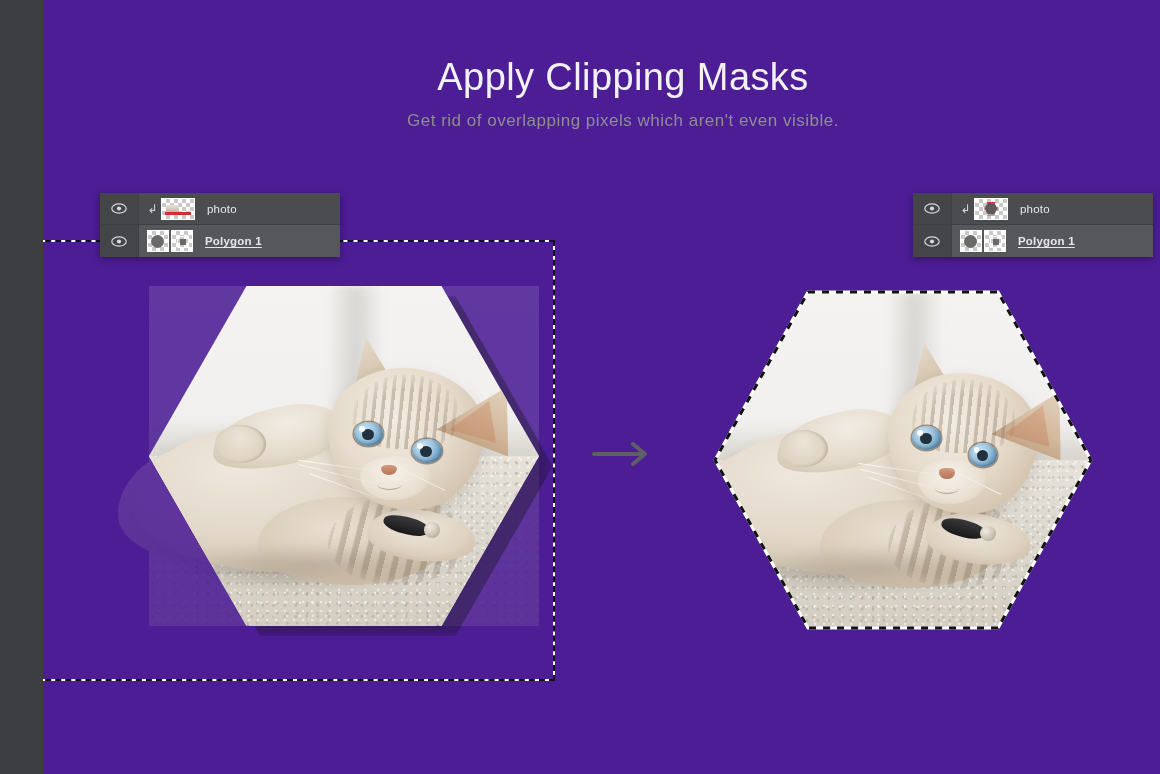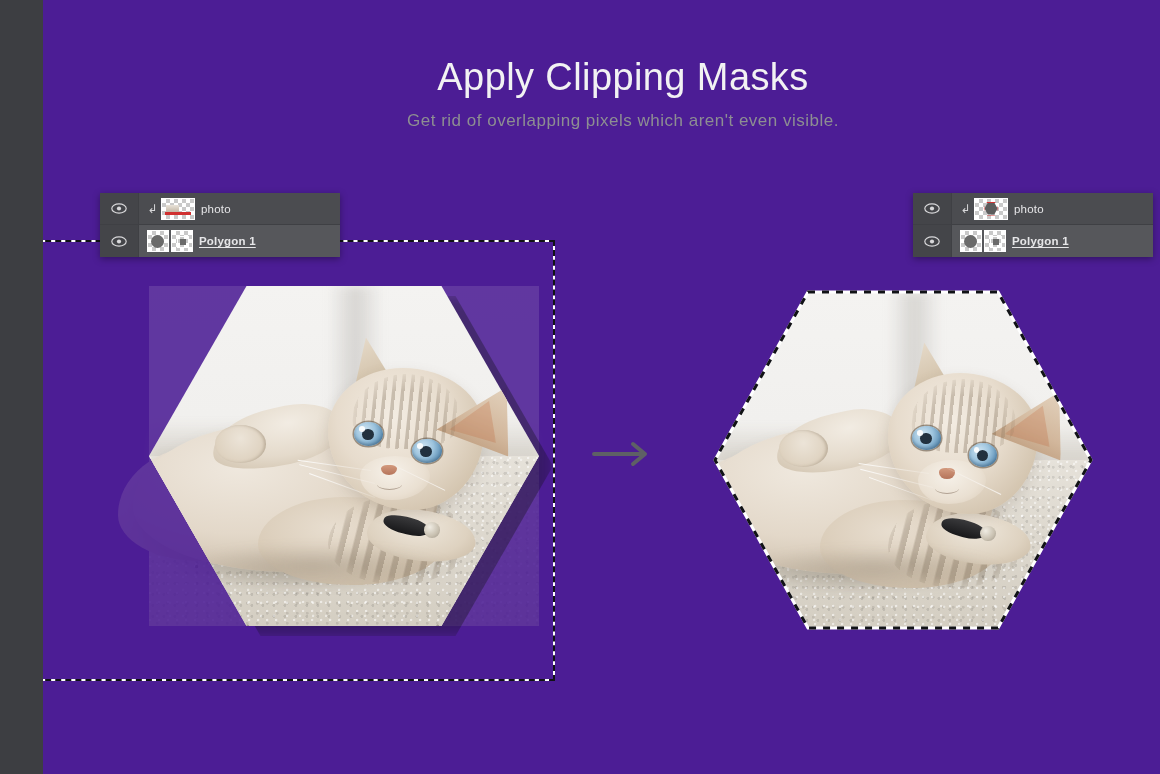--- a/index.html
+++ b/index.html
@@ -457,21 +457,21 @@
     border: 1.6px solid #ffffff;
     box-sizing: border-box;
   }
   .vm-box-in {
     position: absolute; left: 8px; top: 8px;
     width: 6px; height: 6px;
     background: #6a6a6a;
   }
 
   .layer-name {
-    padding-left: 6px;
+    padding-left: 12px;
     color: #e6e6e8;
     font-size: 11.5px;
     letter-spacing: 0.2px;
     white-space: nowrap;
   }
   .layer-name.underlined {
     text-decoration: underline;
     text-underline-offset: 2px;
   }
 </style>

